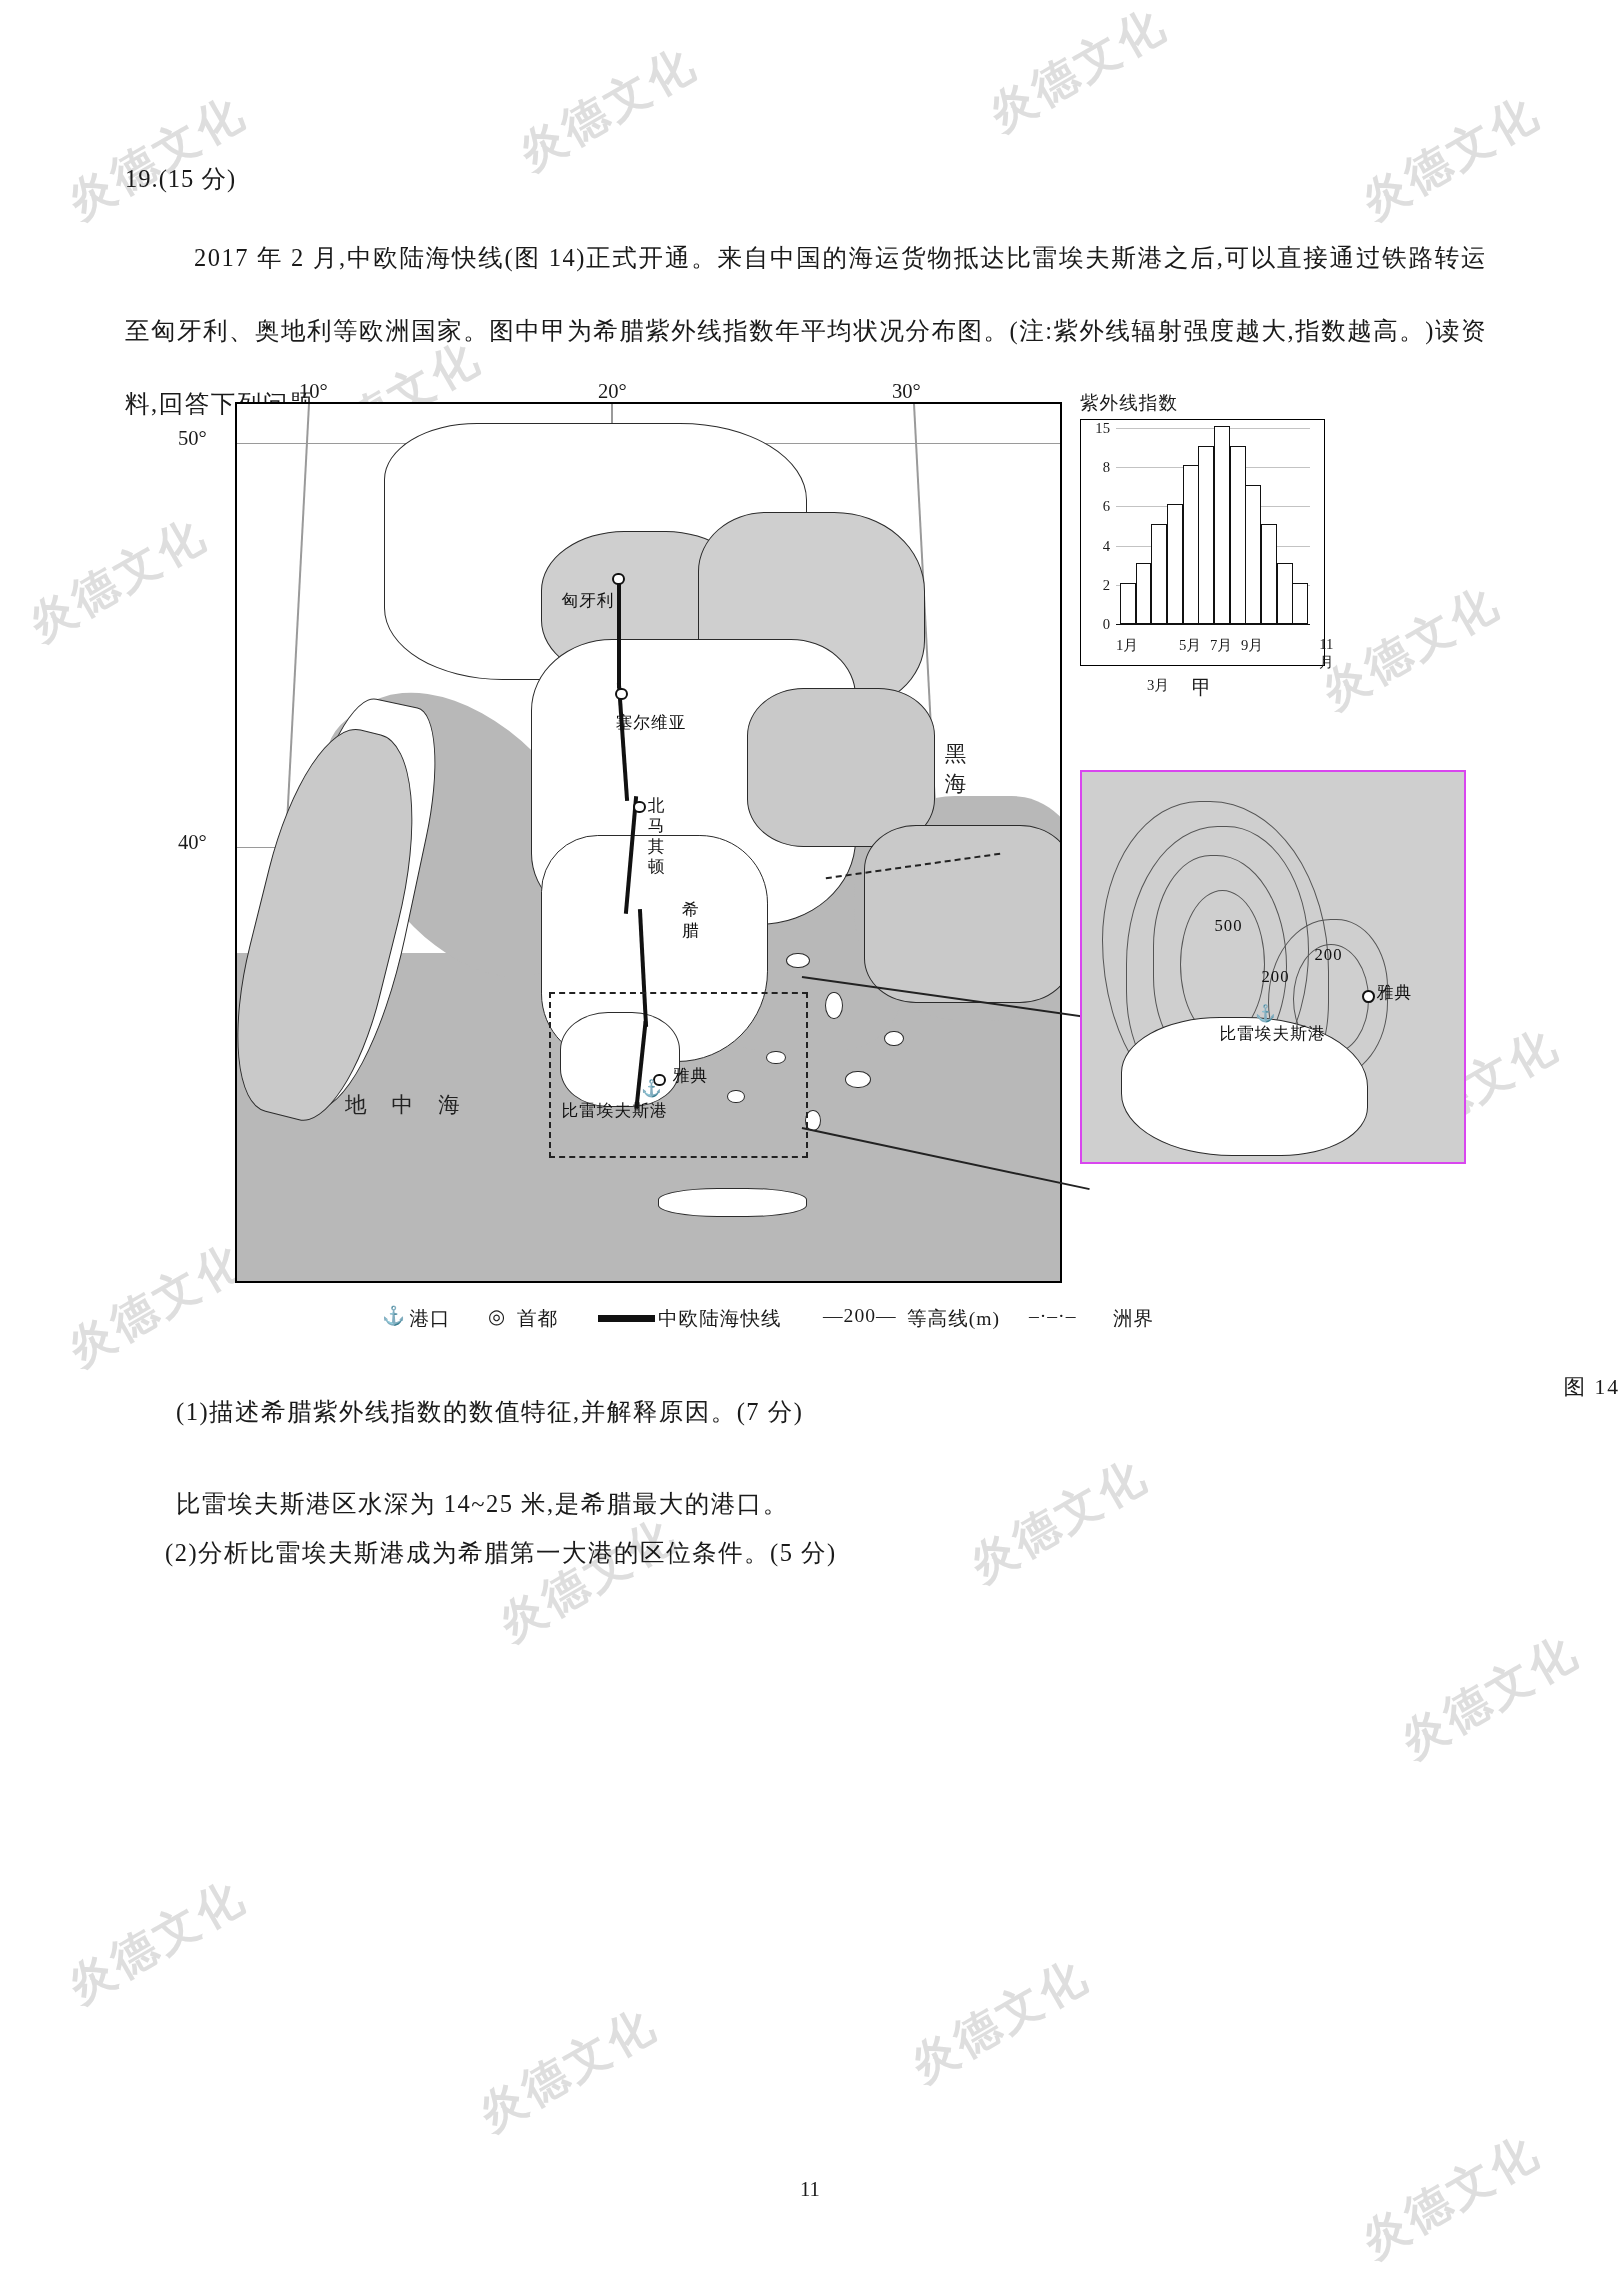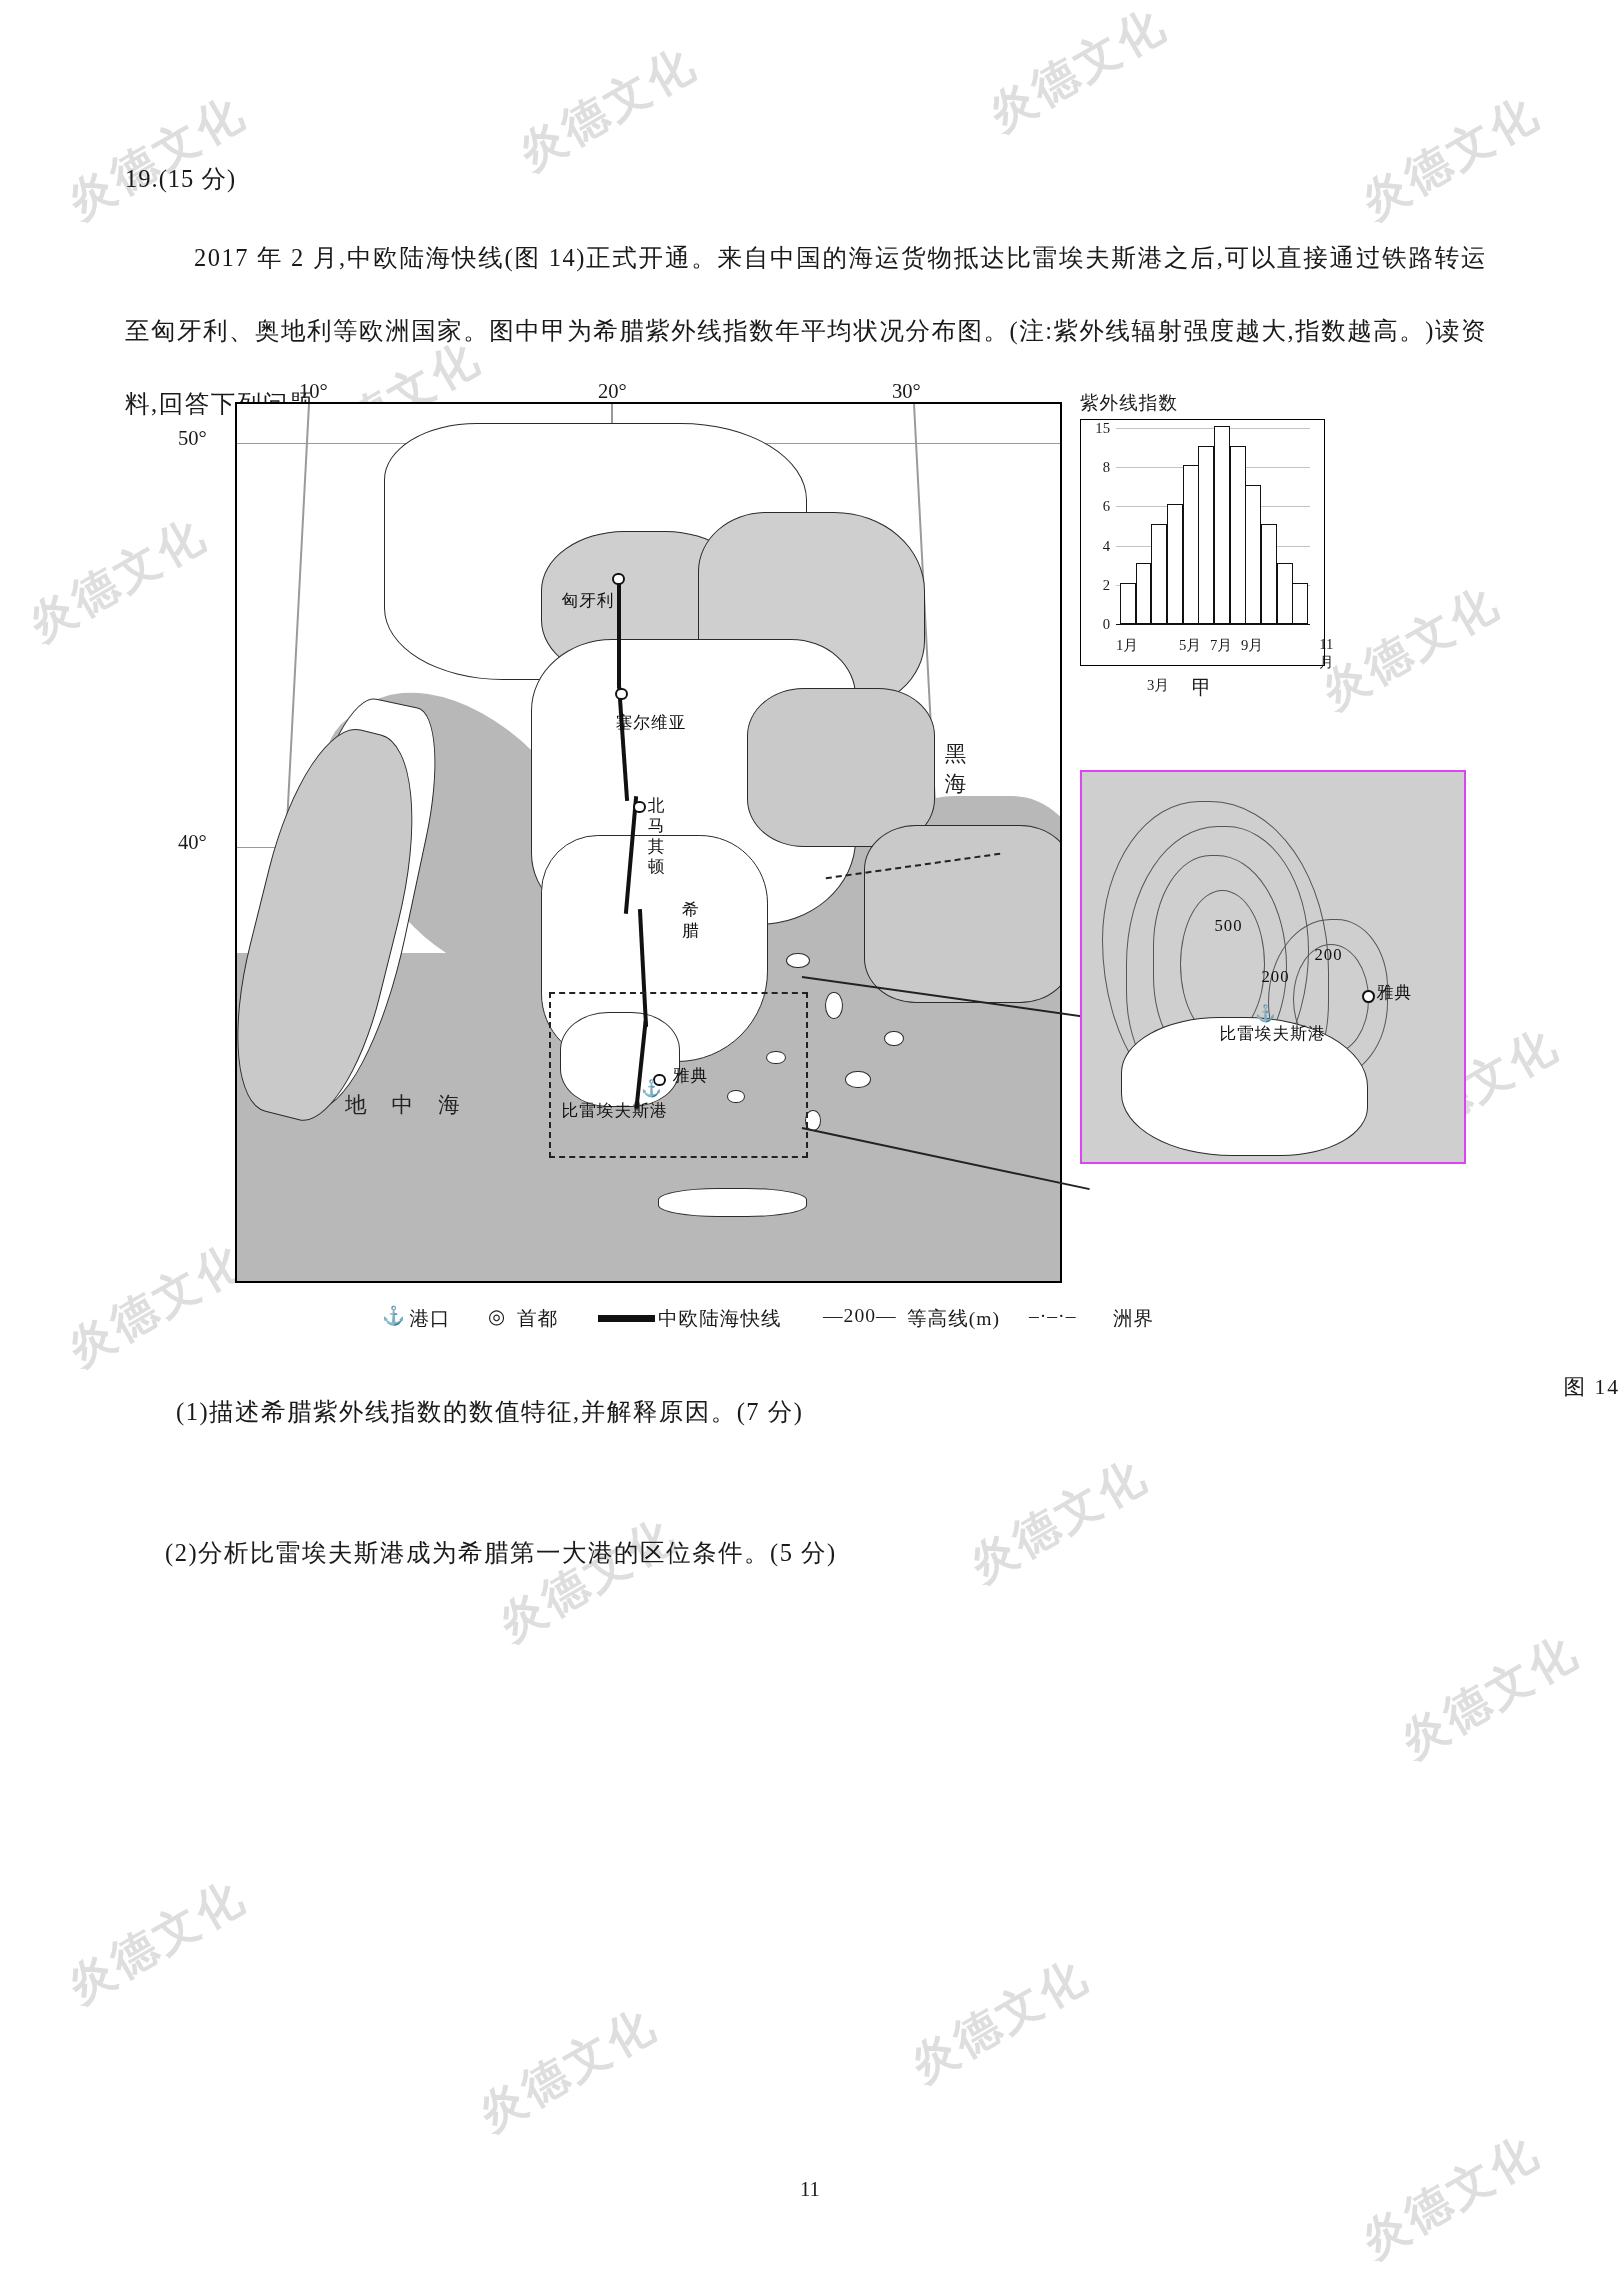--- a/index.html
+++ b/index.html
@@ -241,17 +241,18 @@
       <span class="lg" style="left:525px;">等高线(m)</span>
 
       <span class="lg" style="left:647px;">–·–·–</span>
       <span class="lg" style="left:731px;">洲界</span>
     </div>
   </div>
 
   <div class="figcap">图 14</div>
 
   <div class="qline q1">(1)描述希腊紫外线指数的数值特征,并解释原因。(7 分)</div>
+  <div class="qline qmid">比雷埃夫斯港区水深为 14~25 米,是希腊最大的港口。</div>
   <div class="qline q2">(2)分析比雷埃夫斯港成为希腊第一大港的区位条件。(5 分)</div>
 
   <div class="pageno">11</div>
 </div>
 
 
 </body></html>

